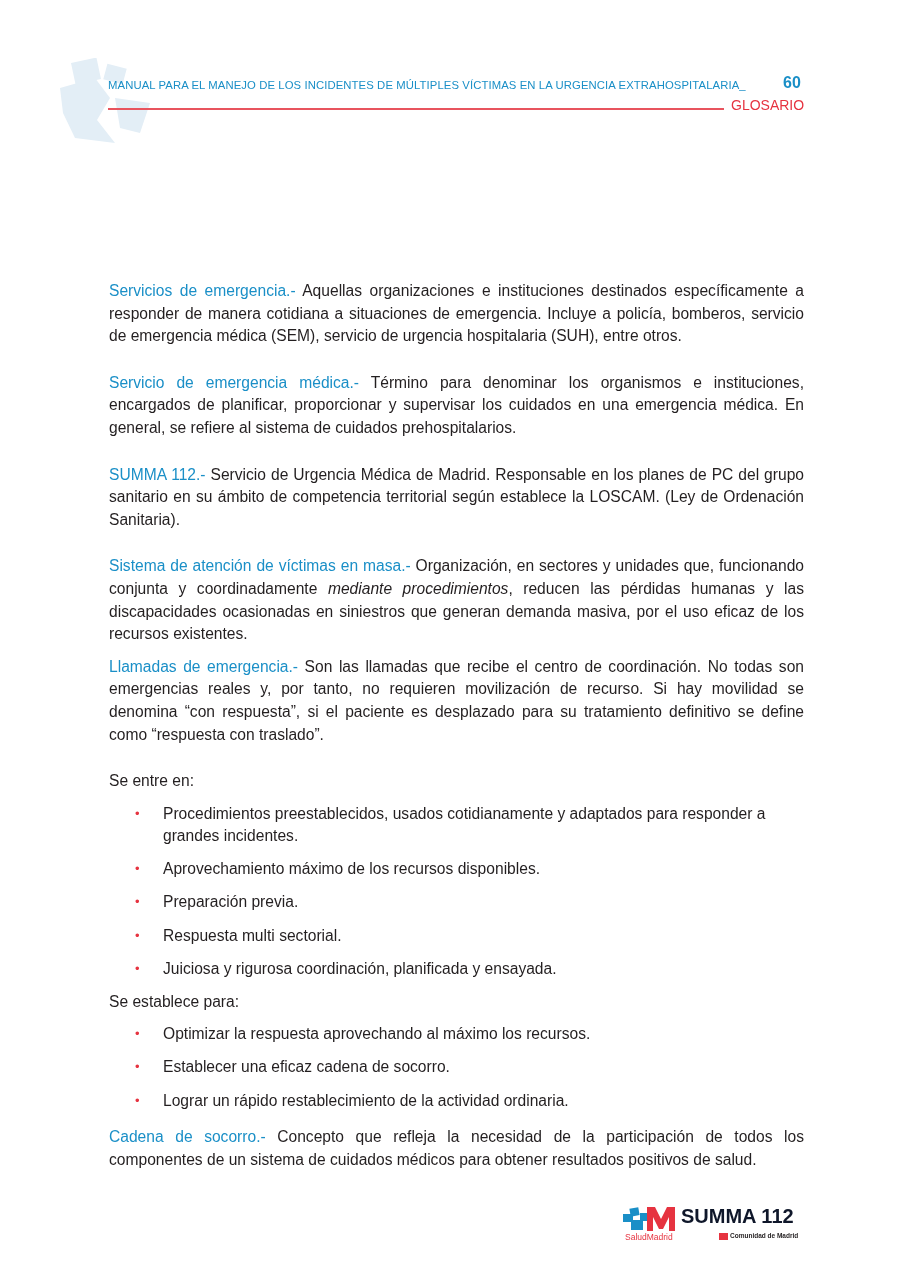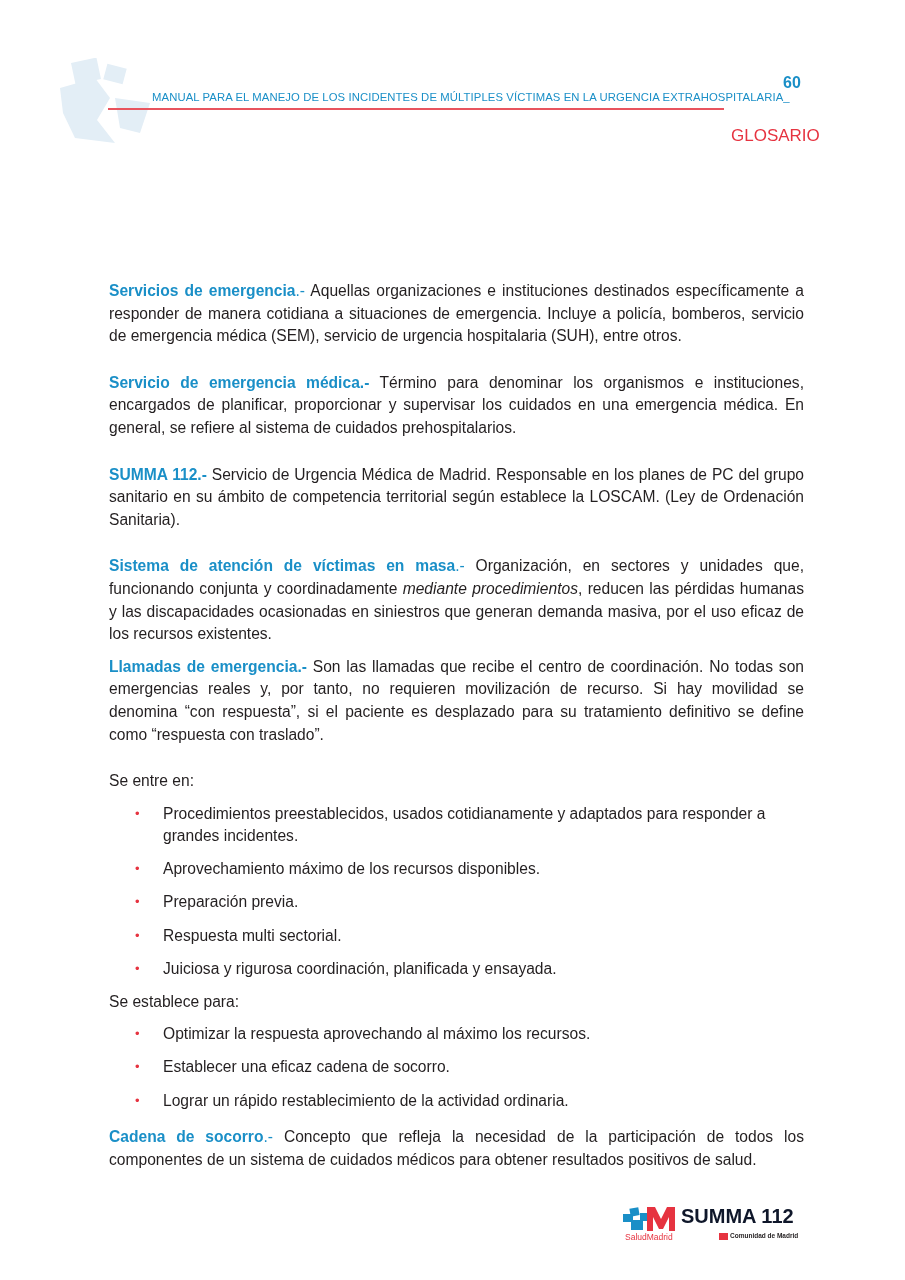--- a/index.html
+++ b/index.html
@@ -1,24 +1,24 @@
 <!DOCTYPE html>
 <html><head>
 <meta charset="utf-8">
 <style>
   html, body { margin:0; padding:0; background:#ffffff; }
   body { width:905px; height:1280px; position:relative; overflow:hidden; font-family:"Liberation Sans", sans-serif; color:#231f20; }
   .watermark { position:absolute; left:55px; top:58px; width:100px; height:90px; }
-  .hdr-title { position:absolute; left:108px; top:91px; font-size:11.3px; color:#1a8fc7; letter-spacing:0.1px; white-space:nowrap;margin-left:44px; }
+  .hdr-title { position:absolute; left:108px; top:79px; font-size:11.3px; color:#1a8fc7; letter-spacing:0.1px; white-space:nowrap; }
   .hdr-page { position:absolute; left:783px; top:74px; font-size:16px; font-weight:bold; color:#1a8fc7;text-align:center; }
   .hdr-rule { position:absolute; left:108px; top:108px; width:616px; height:1.5px; background:#e8545e; }
-  .hdr-section { position:absolute; left:731px; top:97px; font-size:17px; color:#e63340;margin-top:29px; }
+  .hdr-section { position:absolute; left:731px; top:97px; font-size:14px; color:#e63340; }
   .content { position:absolute; left:109px; top:280px; width:695px; font-size:15.6px; line-height:22.6px; }
   .para { text-align:justify; margin:0 0 24px 0; }
-  .term { color:#1a8fc7; font-weight:bold; }
+  .term { color:#1a8fc7; font-weight:normal; }
   .term-sep { color:#1a8fc7; }
   .plain { margin:0 0 10px 0; }
   ul.bullets { list-style:none; margin:0 0 10px 0; padding:0; }
   ul.bullets li { position:relative; padding-left:54px; margin-bottom:10.5px; }
   ul.bullets li .dot { position:absolute; left:26px; top:0; color:#e63340; font-size:13px; }
   .footer-logo { position:absolute; left:623px; top:1205px; width:190px; height:40px; }
   .salud-m { position:absolute; left:0; top:0; }
   .salud-text { position:absolute; left:2px; top:27px; font-size:8.5px; color:#e63340;text-align:center; }
   .summa { position:absolute; left:58px; top:0; font-size:20px; font-weight:bold; color:#0f172a; }
   .cm { position:absolute; left:96px; top:27px; font-size:6.5px; font-weight:bold; color:#231f20; white-space:nowrap; }

